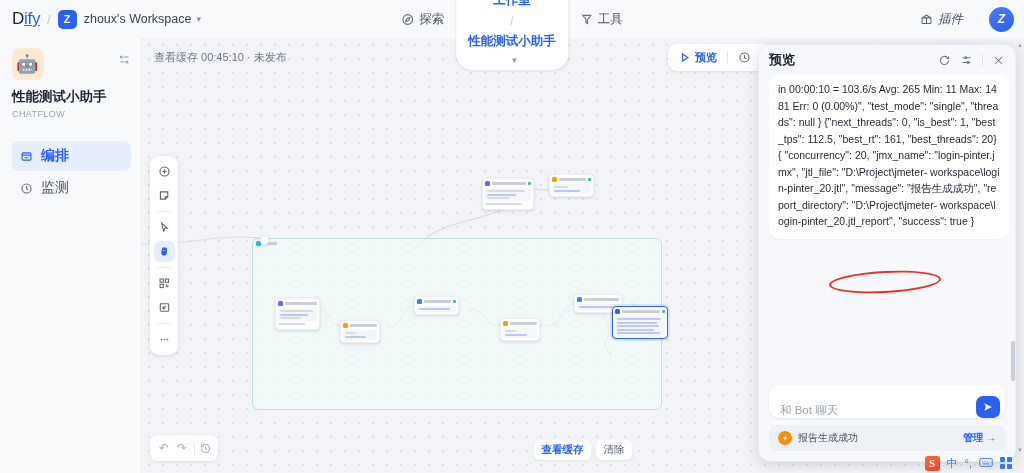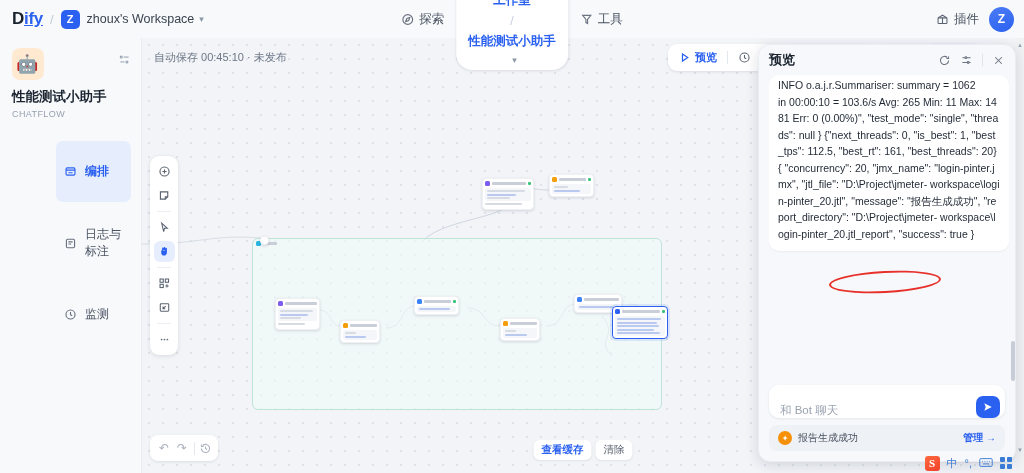--- a/index.html
+++ b/index.html
@@ -13,21 +13,21 @@
   .app { position: relative; width: 1024px; height: 473px; }
 
   
   .topbar {
     position: absolute; top: 0; left: 0; width: 1024px; height: 38px;
     background: #f7f9fb;
     display: flex; align-items: center;
     z-index: 40;
   }
   .brand {
-    font-size: 17px; font-weight: bold; color: #18222e;
+    font-size: 17px; font-weight: normal; color: #18222e;
     margin-left: 12px; letter-spacing: -0.3px;
   }
   .brand .hl { color: #2b61f0; text-decoration: underline; }
   .slash { color: #c3cbd6; margin: 0 7px; font-size: 13px; }
   .ws-badge {
     width: 19px; height: 19px; border-radius: 5px; background: #2b61f0;
     color: #fff; font-size: 11px; font-weight: bold;
     display: flex; align-items: center; justify-content: center;
   }
   .ws-name { font-size: 12.5px; color: #3a4350; margin-left: 7px; }
@@ -47,21 +47,21 @@
     box-shadow: 0 1px 3px rgba(16,24,40,.10);
     padding: 5px 12px;
     flex-direction: column;
   }
   .nav-item.active .sub { color: #2b61f0; font-weight: bold; }
   .nav-item .divider-s { color: #c9d1dc; font-weight: normal; margin: 0 2px;}
   .ic { display: inline-block; width: 13px; height: 13px; flex: 0 0 13px; }
   .ic svg { display: block; width: 13px; height: 13px; }
 
   .topright {
-    position: absolute; right: 10px; display: flex; gap: 10px;
+    position: absolute; right: 10px; display: flex; gap: 26px; font-style: italic;
   }
   .plugin-btn { display: flex; align-items: center; gap: 5px; font-size: 12.5px; color: #49525f; }
   .avatar {
     width: 25px; height: 25px; border-radius: 50%;
     background: linear-gradient(160deg,#4b7cf5,#2b61f0);
     color: #fff; font-size: 12px; font-weight: bold;
     display: flex; align-items: center; justify-content: center;
   }
 
   
@@ -76,22 +76,22 @@
     display: flex; align-items: center; justify-content: center;
     font-size: 18px; line-height: 1;
   }
   .app-head { display: flex; align-items: flex-start; justify-content: space-between; }
   .dots-ic { color: #98a2b3; margin-top: 4px; }
   .app-title { font-size: 13.5px; font-weight: bold; color: #1b2430; margin-top: 8px; }
   .app-sub { font-size: 9px; color: #98a2b3; letter-spacing: .4px; margin-top: 3px; }
   .side-menu { margin-top: 22px; display: flex; flex-direction: column; gap: 2px; }
   .side-item {
     display: flex; align-items: center; gap: 8px;
-    padding: 22px 8px; border-radius: 7px;
-    font-size: 12px; color: #4a5362; margin-left: 44px;
+    padding: 6px 8px; border-radius: 7px;
+    font-size: 14px; color: #4a5362;
   }
   .side-item.active { background: #e6edfd; color: #2b61f0; font-weight: bold; }
 
   
   .canvas {
     position: absolute; top: 38px; left: 142px; width: 882px; height: 435px;
     background: #f2f4f8;
     background-image: radial-gradient(#dde2ea 1px, transparent 1px);
     background-size: 14px 14px;
     overflow: hidden;
@@ -365,40 +365,31 @@
             <svg viewBox="0 0 16 16" fill="none" stroke="#2b61f0" stroke-width="1.4">
               <rect x="2.5" y="3.5" width="11" height="9" rx="1.6"></rect>
               <path d="M2.5 6.3h11M5.5 9.5h5"></path>
             </svg>
           </span>
         <span>编排</span>
       </div>
       <div class="side-item">
         <span class="ic">
             <svg viewBox="0 0 16 16" fill="none" stroke="#6b7280" stroke-width="1.4">
-              <rect x="3" y="2.8" width="10" height="10.4" rx="1.4"></rect>
-              <path d="M5.4 6h5.2M5.4 8.6h3.4"></path>
-            </svg>
-          </span>
-        <span>日志与标注</span>
-      </div>
-      <div class="side-item">
-        <span class="ic">
-            <svg viewBox="0 0 16 16" fill="none" stroke="#6b7280" stroke-width="1.4">
               <circle cx="8" cy="8" r="5.6"></circle>
               <path d="M8 5v3.2l2 1.3"></path>
             </svg>
           </span>
         <span>监测</span>
       </div>
     </div>
   </div>
 
   <div class="canvas">
-    <div class="autosave">自动保存 00:45:10 · 未发布</div>
+    <div class="autosave">查看缓存 00:45:10 · 未发布</div>
 
     <svg class="edge" style="left:0;top:0;width:882px;height:435px">
       <path d="M365 150 C 395 150, 395 152, 408 152" stroke="#d0d6e0" stroke-width="1" fill="none"></path>
       <path d="M 0 206 C 60 206, 70 196, 118 200" stroke="#d8dde5" stroke-width="1" fill="none"></path>
       <path d="M365 162 C 372 180, 300 180, 280 204" stroke="#d0d6e0" stroke-width="1" fill="none"></path>
       <path d="M 175 272 C 192 272, 185 286, 198 288" stroke="#d0d6e0" stroke-width="1" fill="none"></path>
       <path d="M 244 290 C 262 290, 258 270, 272 268" stroke="#d0d6e0" stroke-width="1" fill="none"></path>
       <path d="M 325 270 C 345 270, 340 288, 358 288" stroke="#d0d6e0" stroke-width="1" fill="none"></path>
       <path d="M 404 288 C 422 288, 418 268, 432 266" stroke="#d0d6e0" stroke-width="1" fill="none"></path>
       <path d="M 487 266 C 506 266, 500 288, 518 288" stroke="#d0d6e0" stroke-width="1" fill="none"></path>
@@ -704,21 +695,20 @@
         <span class="ic">
             <svg viewBox="0 0 16 16" fill="none" stroke="#6b7280" stroke-width="1.3">
               <path d="M4 4l8 8M12 4l-8 8"></path>
             </svg>
           </span>
       </div>
     </div>
 
     <div class="pv-body">
       <div class="msg-card">
-        <span class="clip-top">INFO o.a.j.r.Summariser: summary = 1062</span>
         <span>in 00:00:10 = 103.6/s Avg: 265 Min: 11</span>
         <span>Max: 1481 Err: 0 (0.00%)",</span>
         <span>"test_mode": "single",</span>
         <span>"threads": null</span>
         <span>}</span>
         <span>{"next_threads": 0, "is_best": 1, "best_tps":</span>
         <span>112.5, "best_rt": 161, "best_threads": 20}{</span>
         <span>"concurrency": 20,</span>
         <span>"jmx_name": "login-pinter.jmx",</span>
         <span>"jtl_file": "D:\Project\jmeter-</span>

